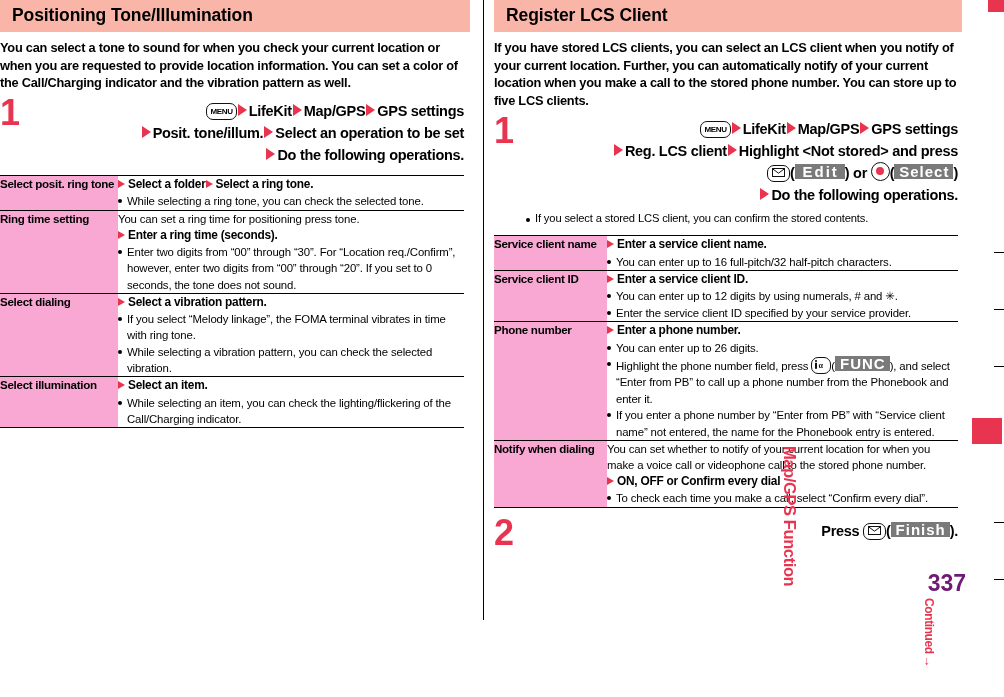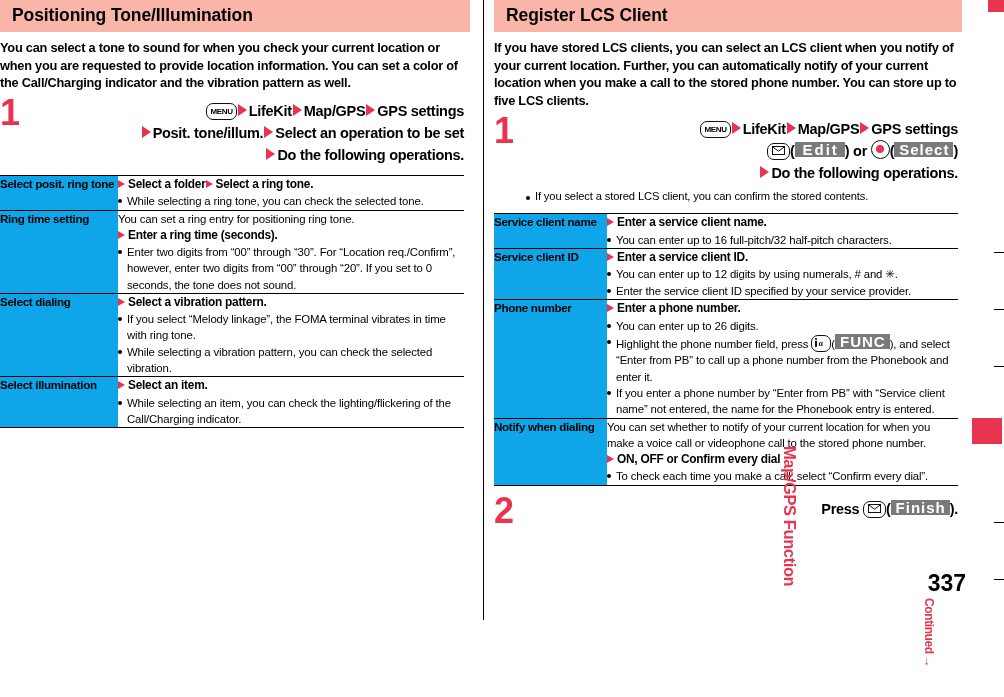--- a/index.html
+++ b/index.html
@@ -97,21 +97,21 @@
     border-collapse:collapse;width:100%;margin-top:9px;
     table-layout:fixed;
   }
   table.opt td{
     vertical-align:top;padding:0;
     border-top:1.3px solid #000;border-bottom:1.3px solid #000;
   }
   table.opt tr td{border-bottom:none;}
   table.opt tr:last-child td{border-bottom:1.3px solid #000;}
   td.lbl{
-    background:#0ea5e9;font-size:11.6px;font-weight:bold;
+    background:#f9a8d4;font-size:11.6px;font-weight:bold;
     padding:5px 4px 9px 5px;line-height:1.32;letter-spacing:-0.3px;
   }
   td.body{
     background:#fff;font-size:11.4px;
     padding:5px 4px 9px 7px;line-height:1.42;letter-spacing:-0.15px;
   }
   .b-line{font-weight:bold;font-size:11.9px;letter-spacing:-0.25px;}
   .b-plain{font-weight:normal;}
   .li{position:relative;padding-left:9px;margin-top:0.5px;}
   .li::before{
@@ -134,21 +134,21 @@
   }
   .continued{
     position:absolute;right:-1px;top:598px;
     font-size:12px;font-weight:bold;color:#e8344e;
     transform:rotate(90deg);transform-origin:left top;
     white-space:nowrap;letter-spacing:-0.4px;
   }
   .cont-arrow{display:inline-block;margin-left:2px;}
   .pagenum{
     position:absolute;right:38px;bottom:8px;
-    font-size:23px;font-weight:bold;color:#000000;letter-spacing:0px;
+    font-size:23px;font-weight:bold;color:#701a75;letter-spacing:0px;
   }
   .rule-marks{position:absolute;right:0;width:10px;height:1px;background:#000;}
 </style>
 </head>
 <body>
 
 <div class="page">
 
   <div class="col-left">
 
@@ -184,21 +184,21 @@
             <td class="body">
               <div class="b-line">
                 <span class="arw sm"></span><span>Select a folder</span><span class="arw sm"></span><span>Select a ring tone.</span>
               </div>
               <div class="li">While selecting a ring tone, you can check the selected tone.</div>
             </td>
           </tr>
           <tr>
             <td class="lbl">Ring time setting</td>
             <td class="body">
-              <div class="b-plain">You can set a ring entry for positioning ring tone.</div>
+              <div class="b-plain">You can set a ring time for positioning press tone.</div>
               <div class="b-line">
                 <span class="arw sm"></span><span>Enter a ring time (seconds).</span>
               </div>
               <div class="li">Enter two digits from “00” through “30”. For “Location req./Confirm”, however, enter two digits from “00” through “20”. If you set to 0 seconds, the tone does not sound.</div>
             </td>
           </tr>
           <tr>
             <td class="lbl">Select dialing</td>
             <td class="body">
               <div class="b-line">
@@ -231,20 +231,23 @@
     <div style="padding:0 4px 0 0;">
       <div class="intro">If you have stored LCS clients, you can select an LCS client when you notify of your current location. Further, you can automatically notify of your current location when you make a call to the stored phone number. You can store up to five LCS clients.</div>
 
       <div class="step">
         <div class="step-num">1</div>
 
         <div class="step-line">
           <span class="key menu">MENU</span><span class="arw"></span><span>LifeKit</span><span class="arw"></span><span>Map/GPS</span><span class="arw"></span><span>GPS settings</span>
         </div>
 
+        <div class="step-line indent2">
+          <span class="arw"></span><span>Reg. LCS client</span><span class="arw"></span><span>Highlight &lt;Not stored&gt; and press</span>
+        </div>
 
         <div class="step-line indent2" style="padding-left:28px;">
           <span class="key mail"><svg width="13" height="9" viewBox="0 0 13 9">
                 <rect x="0.5" y="0.5" width="12" height="8" fill="#fff" stroke="#111" stroke-width="1"></rect>
                 <path d="M0.7 0.9 L6.5 5.2 L12.3 0.9" fill="none" stroke="#111" stroke-width="1"></path>
               </svg></span><span>(</span><span class="softkey">Edit</span><span>) or </span><span class="key-circle"></span><span>(</span><span class="softkey narrow">Select</span><span>)</span>
         </div>
 
         <div class="step-line indent2" style="padding-left:0;">
           <span class="arw"></span><span>Do the following operations.</span>

